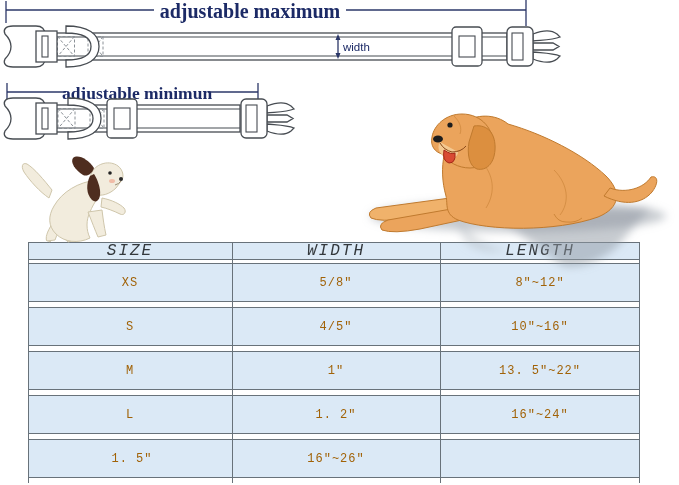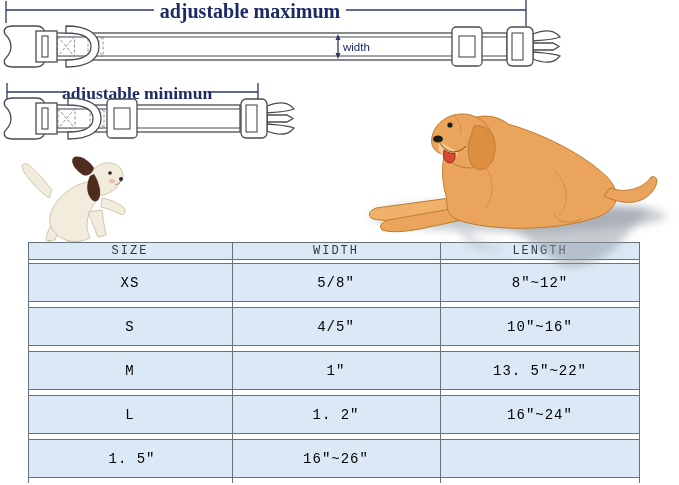--- a/index.html
+++ b/index.html
@@ -11,22 +11,22 @@
   .hw{stroke:#474c52;stroke-width:1.3;fill:#ffffff;}
   .hwl{stroke:#474c52;stroke-width:1.1;fill:none;}
   .stitch{stroke:#8a9096;stroke-width:1;fill:none;stroke-dasharray:3 2;}
   .widthtxt{font-family:"Liberation Sans",sans-serif;font-size:11.5px;fill:#1c2a66;}
 
   .size-table{position:absolute;left:28px;top:242px;width:612px;z-index:1;}
   .t-row{display:flex;background:#dbe9f6;border-top:1px solid #68727a;border-bottom:1px solid #68727a;
          height:39px;margin-bottom:5px;box-sizing:border-box;}
   .t-header{height:18px;margin-bottom:3px;}
   .cell{display:flex;align-items:center;justify-content:center;
-        font-family:"Liberation Mono",monospace;color:#000000;font-size:14px;letter-spacing:1px;}
-  .t-header .cell{font-size:12px;letter-spacing:2px;color:#33383c;}
+        font-family:"Liberation Mono",monospace;color:#a16207;font-size:12px;letter-spacing:1px;}
+  .t-header .cell{font-size:16px;letter-spacing:2px;color:#33383c;font-style:italic;}
   .c1{width:204px;}.c2{width:208px;}.c3{width:200px;border-radius:7px;}
   .vline{position:absolute;top:0;bottom:0;width:1px;background:#68727a;}
   .vl0{left:0;}.vl1{left:204px;}.vl2{left:412px;}.vl3{left:611px;}
 
   .small-dog-svg{position:absolute;left:2px;top:150px;z-index:2;pointer-events:none;}
   .big-dog-svg{position:absolute;left:358px;top:98px;z-index:2;pointer-events:none;}
 </style>
 </head>
 <body>
 

